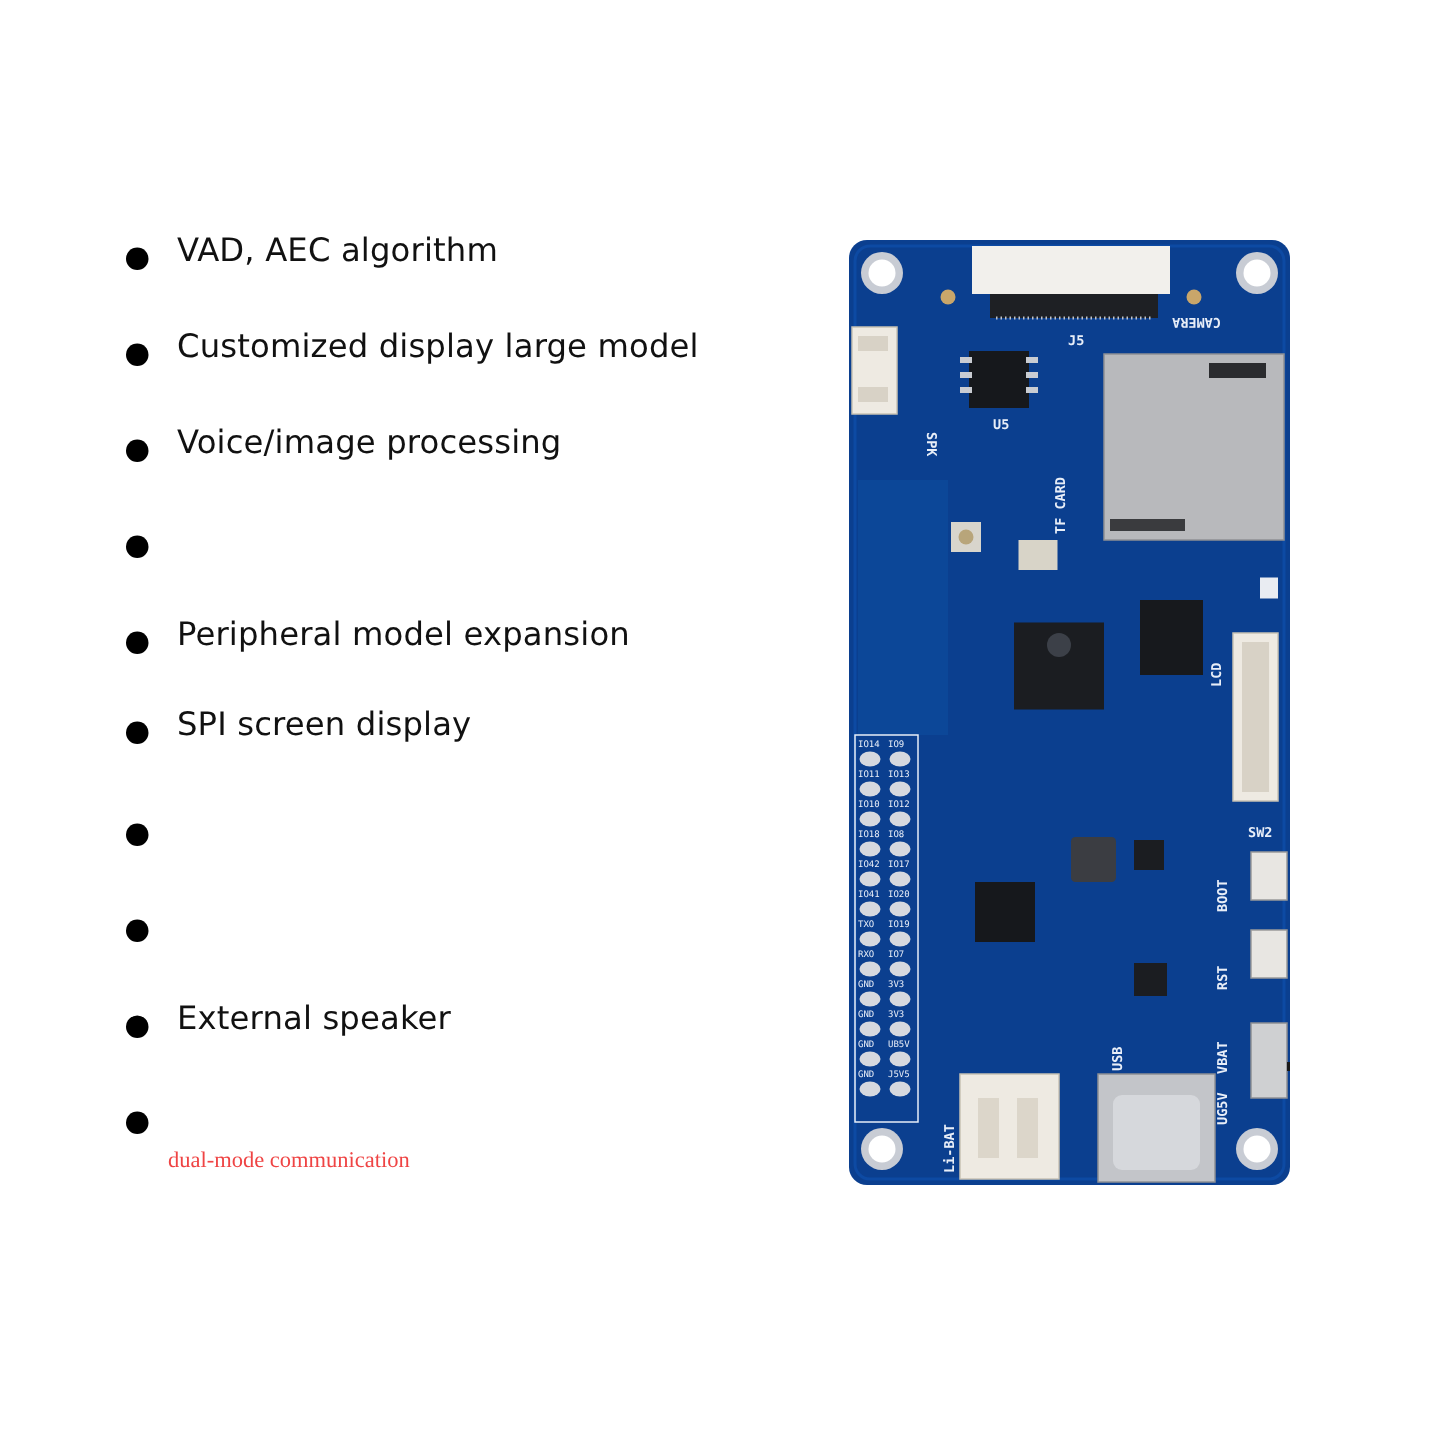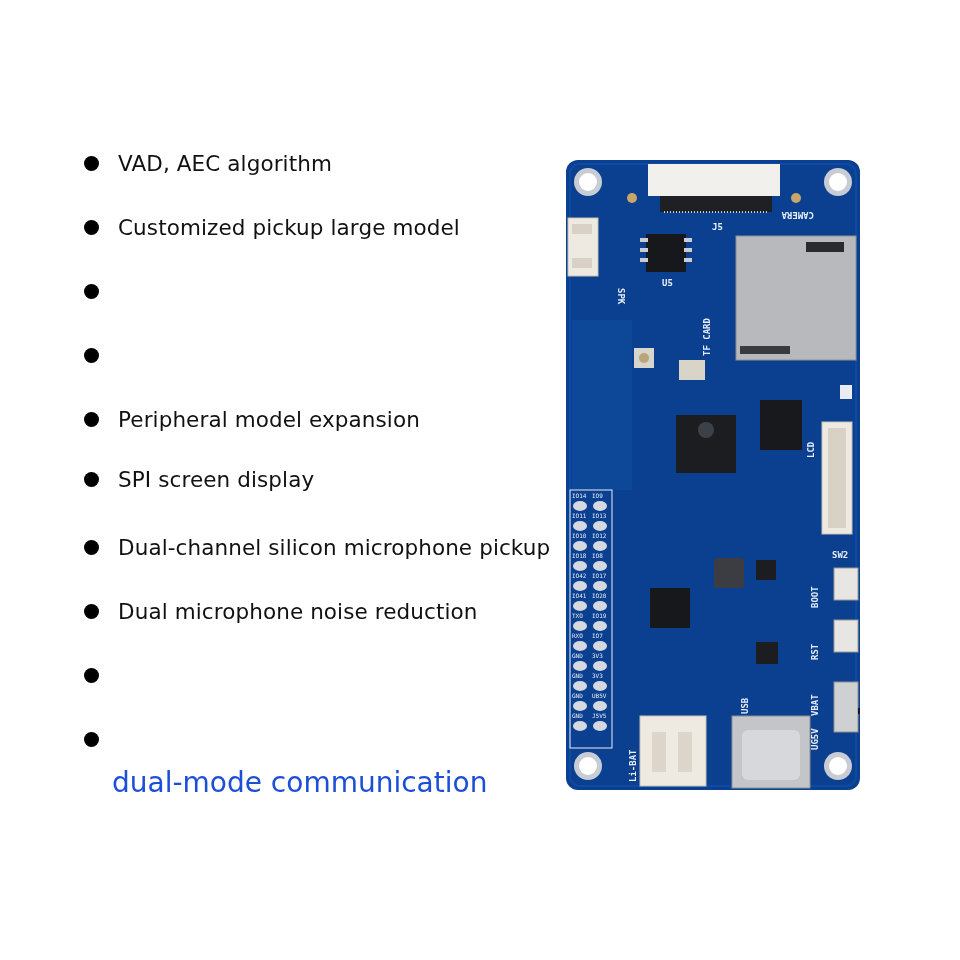--- a/index.html
+++ b/index.html
@@ -1,60 +1,60 @@
 <!DOCTYPE html>
 <html><head>
 <meta charset="utf-8">
 <style>
   html,body{margin:0;padding:0;background:#ffffff;}
   body{width:960px;height:960px;position:relative;overflow:hidden;font-family:"DejaVu Sans","Liberation Sans",sans-serif;}
   .features{position:absolute;left:84px;top:146px;width:480px;}
-  .feature{position:absolute;left:0;height:34px;display:flex;align-items:center;}
+  .feature{position:absolute;left:0;height:34px;display:flex;align-items:flex-end;}
   .bullet{width:15px;height:15px;border-radius:50%;background:#000;margin-right:19px;flex:none;}
   .ftext{font-size:21.5px;color:#111;white-space:nowrap;letter-spacing:0.1px;}
-  .cont{position:absolute;left:112px;font-size:28px;color:#1d4ed8;white-space:nowrap;}
+  .cont{position:absolute;left:112px;font-size:15px;color:#ef4444;white-space:nowrap;font-family:Liberation Serif, serif;}
   .board{position:absolute;left:566px;top:160px;width:294px;height:630px;}
   svg text{font-family:"DejaVu Sans Mono","Liberation Mono",monospace;}
 </style>
 </head>
 <body>
 
 <div class="features">
   <div class="feature" style="top:0px">
     <span class="bullet"></span>
     <span class="ftext">VAD, AEC algorithm</span>
   </div>
   <div class="feature" style="top:64px">
     <span class="bullet"></span>
-    <span class="ftext">Customized pickup large model</span>
+    <span class="ftext">Customized display large model</span>
   </div>
   <div class="feature" style="top:128px">
     <span class="bullet"></span>
+    <span class="ftext">Voice/image processing</span>
   </div>
   <div class="feature" style="top:192px">
     <span class="bullet"></span>
   </div>
   <div class="feature" style="top:256px">
     <span class="bullet"></span>
     <span class="ftext">Peripheral model expansion</span>
   </div>
   <div class="feature" style="top:316px">
     <span class="bullet"></span>
     <span class="ftext">SPI screen display</span>
   </div>
   <div class="feature" style="top:384px">
     <span class="bullet"></span>
-    <span class="ftext">Dual-channel silicon microphone pickup</span>
   </div>
   <div class="feature" style="top:448px">
     <span class="bullet"></span>
-    <span class="ftext">Dual microphone noise reduction</span>
   </div>
   <div class="feature" style="top:512px">
     <span class="bullet"></span>
+    <span class="ftext">External speaker</span>
   </div>
   <div class="feature" style="top:576px">
     <span class="bullet"></span>
   </div>
 </div>
 <div class="cont" style="top:766px">dual-mode communication</div>
 
 <div class="board">
 <svg width="294" height="630" viewBox="0 0 294 630" xmlns="http://www.w3.org/2000/svg">
 

